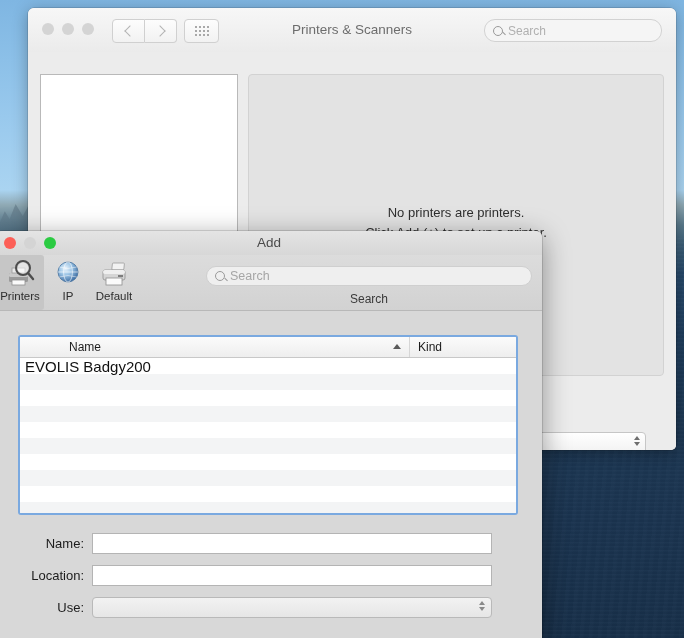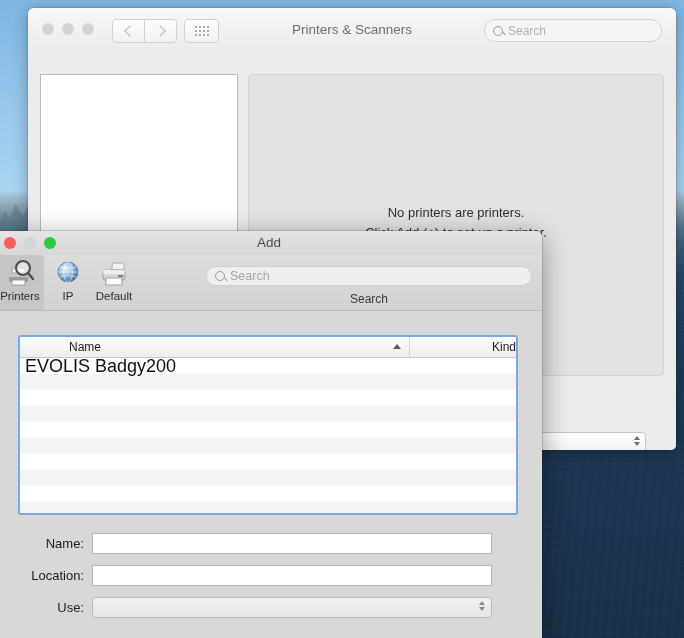--- a/index.html
+++ b/index.html
@@ -182,28 +182,28 @@
     background: #fff; box-sizing: border-box; overflow: hidden;
   }
   #table-head {
     display: flex; height: 20px;
     background: linear-gradient(to bottom, #fbfbfb, #eeeeee);
     border-bottom: 1px solid #c8c8c8;
     font-size: 12px; color: #1d1d1d;
   }
   .th { display: flex; align-items: center; box-sizing: border-box; position: relative; }
   .th-name { width: 348px; padding-left: 7px; border-right: 1px solid #d6d6d6; margin-left: 42px; }
-  .th-kind { flex: 1; padding-left: 8px; justify-content: flex-end; }
+  .th-kind { flex: 1; padding-left: 8px; }
   .sort-asc {
     position: absolute; right: 8px; top: 7px;
     width: 0; height: 0;
     border-left: 4px solid transparent; border-right: 4px solid transparent;
     border-bottom: 5px solid #5a5a5a;
   }
-  .trow { display: flex; height: 16px; font-size: 18px; color: #111; align-items: center; }
+  .trow { display: flex; height: 16px; font-size: 15px; color: #111; align-items: center; }
   .trow.odd { background: #ffffff; }
   .trow.even { background: #f3f4f5; }
   .td-name { width: 348px; padding-left: 5px; box-sizing: border-box; }
   .td-kind { flex: 1; padding-left: 8px; box-sizing: border-box; }
 
   #form-area { position: absolute; left: 0; top: 296px; width: 546px; }
   .form-row { display: flex; align-items: center; height: 32px; }
   .form-label {
     width: 96px; text-align: right; padding-right: 8px;
     font-size: 13px; color: #1c1c1c; box-sizing: border-box;

